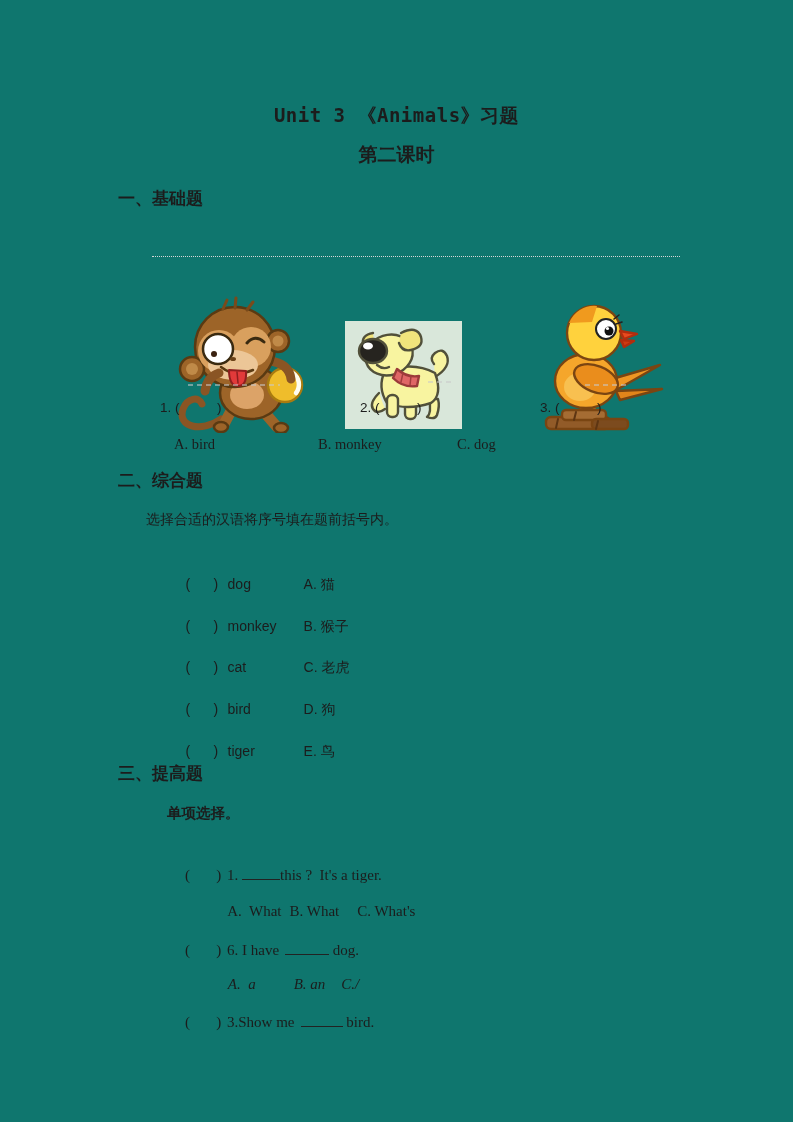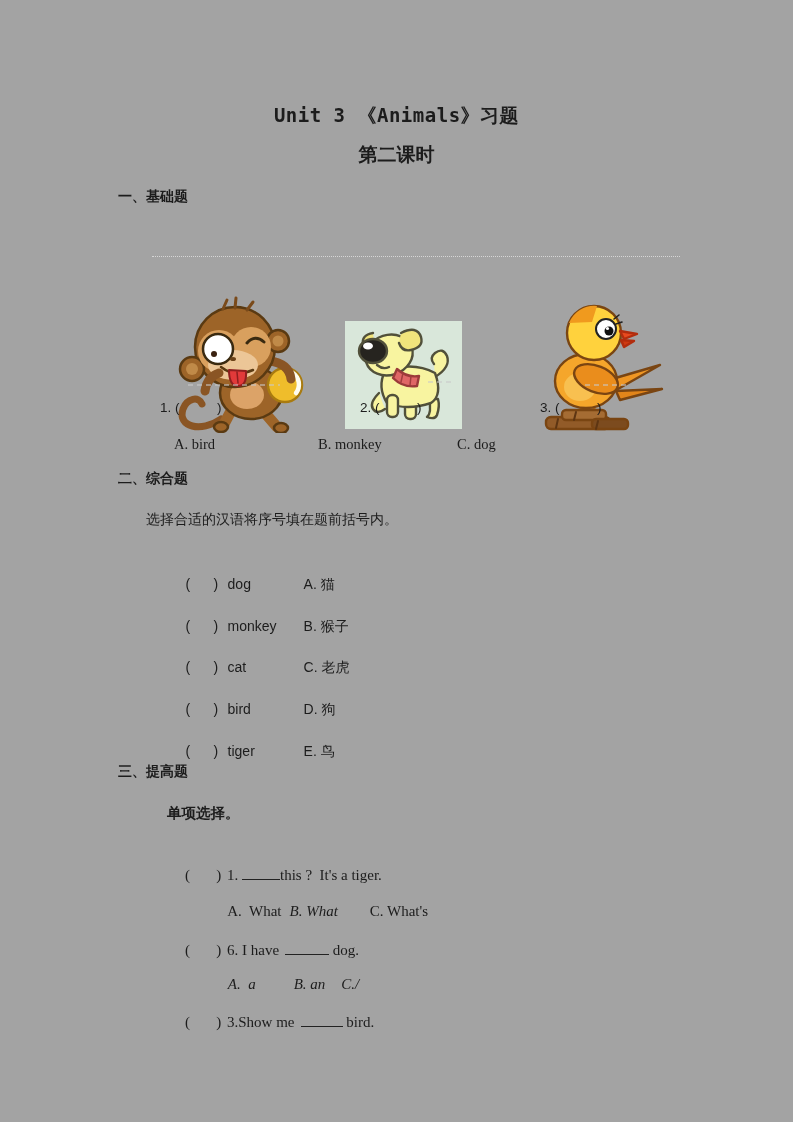--- a/index.html
+++ b/index.html
@@ -1,24 +1,24 @@
 <!DOCTYPE html>
 <html lang="zh"><head>
 <meta charset="utf-8">
 <style>
   html,body{margin:0;padding:0;background:#ffffff;}
   body{width:793px;height:1122px;overflow:hidden;color:#1c1c1c;
        font-family:"Liberation Sans","DejaVu Sans",sans-serif;}
-  .page{position:relative;width:793px;height:1122px;background:#a3a3a3;}
+  .page{position:relative;width:793px;height:1122px;background:#0f766e;}
   .abs{position:absolute;white-space:pre;line-height:1.25;}
   .center{left:0;width:793px;text-align:center;}
   .title{top:104px;font-size:19px;font-weight:600;letter-spacing:.5px;
          font-family:"DejaVu Sans Mono","Liberation Mono",monospace;}
   .subtitle{top:143px;font-size:19px;font-weight:700;}
-  .sec-head{left:118px;font-size:14px;font-weight:700;}
+  .sec-head{left:118px;font-size:17px;font-weight:700;}
   .inst-bold{font-size:14.5px;font-weight:700;}
   .inst-reg{font-size:14px;font-weight:400;}
   .blank-row{font-size:13.5px;}
   .opt-serif{font-family:"Liberation Serif","DejaVu Serif",serif;font-size:14.5px;}
   .qline{font-family:"Liberation Serif","DejaVu Serif",serif;font-size:15px;}
   .match-row{font-size:14px;}
   .match-row .br{display:inline-block;width:42px;white-space:pre;}
   .match-row .wd{display:inline-block;width:76px;}
   .q-br{display:inline-block;width:42px;white-space:pre;}
   .fill{display:inline-block;height:14px;border-bottom:1.2px solid #222;
@@ -152,21 +152,21 @@
     <span class="br">(      )</span><span class="wd">tiger</span><span>E. 鸟</span>
   </div>
 
   <div class="abs sec-head" style="top:763px;">三、提高题</div>
   <div class="abs inst-bold" style="top:804px;left:167px;">单项选择。</div>
 
   <div class="abs qline" style="top:846px;left:170px;">
     <span class="q-br">(       )</span><span>1. </span><span class="fill" style="width:38px;"></span><span>this ?  It's a tiger.</span>
   </div>
   <div class="abs qline" style="top:883px;left:213px;">
-    <span style="margin-right:8px;">A.  What</span><span style="margin-right:32px;font-style:italic;">B. What</span><span>C. What's</span>
+    <span style="margin-right:8px;">A.  What</span><span style="margin-right:18px;">B. What</span><span>C. What's</span>
   </div>
 
   <div class="abs qline" style="top:921px;left:170px;">
     <span class="q-br">(       )</span><span>6. I have</span><span class="fill" style="width:44px;margin-left:6px;"></span><span> dog.</span>
   </div>
   <div class="abs qline" style="top:956px;left:213px;font-style:italic;">
     <span style="margin-right:38px;">A.  a</span><span style="margin-right:16px;">B. an</span><span>C./</span>
   </div>
 
   <div class="abs qline" style="top:993px;left:170px;">

